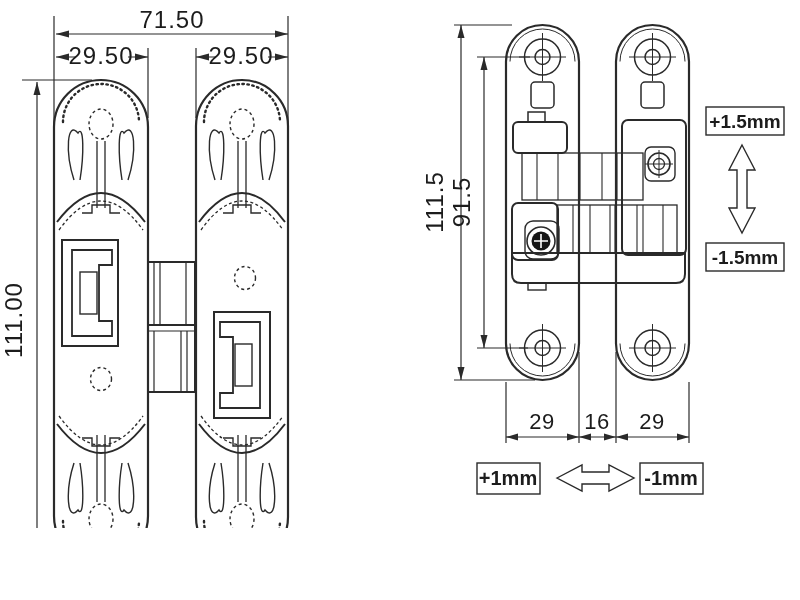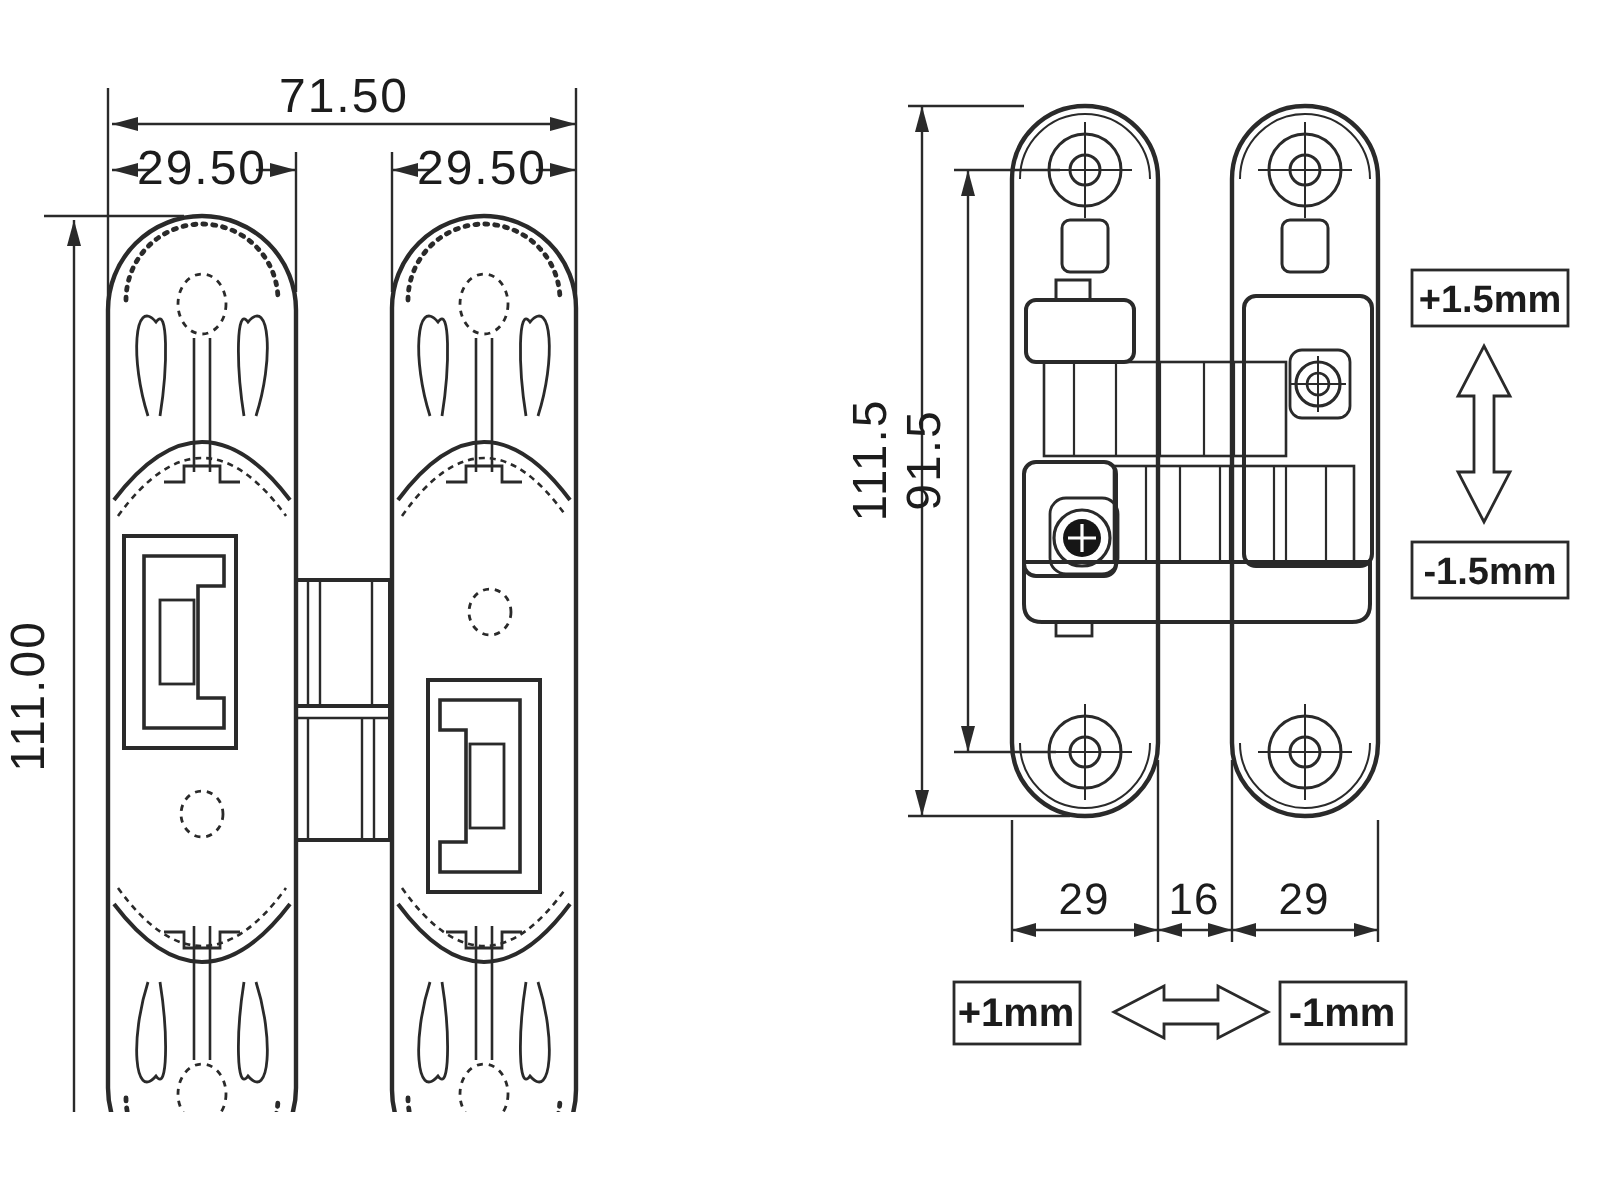--- a/index.html
+++ b/index.html
@@ -1,17 +1,17 @@
 <!DOCTYPE html>
 <html><head>
 <meta charset="utf-8">
 <style>
   html,body{margin:0;padding:0;background:#fff;}
   #canvas{position:relative;width:800px;height:528px;background:#ffffff;overflow:hidden;
-          font-family:"Liberation Sans", sans-serif;margin-top:28px;}
+          font-family:"Liberation Sans", sans-serif;}
   svg{display:block;}
   svg text{font-family:"Liberation Sans", sans-serif;fill:#1c1c1c;}
   .dim{font-size:24px;letter-spacing:1px;}
   .dim-sm{font-size:22px;letter-spacing:0.5px;}
   .badge-txt{font-size:20px;font-weight:bold;}
   .badge-txt-sm{font-size:19px;font-weight:bold;}
 </style>
 </head>
 <body>
 

